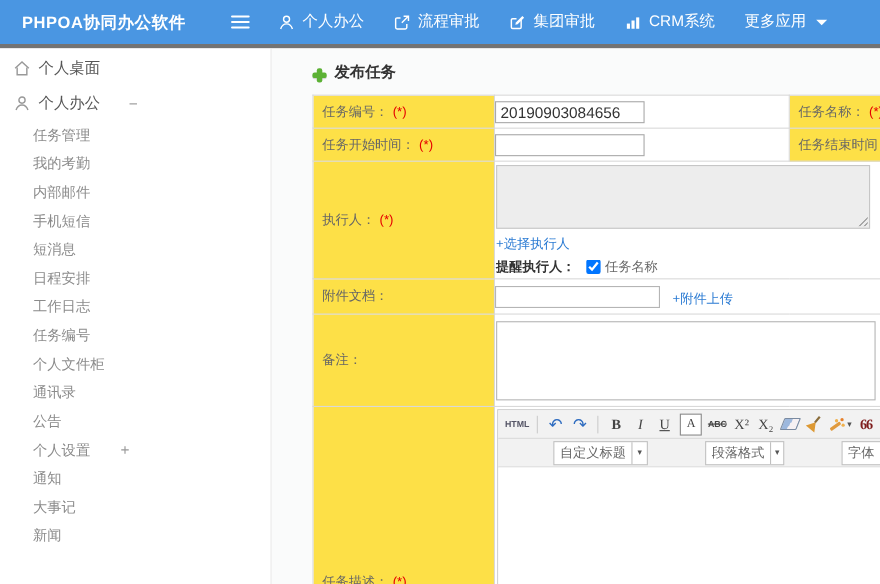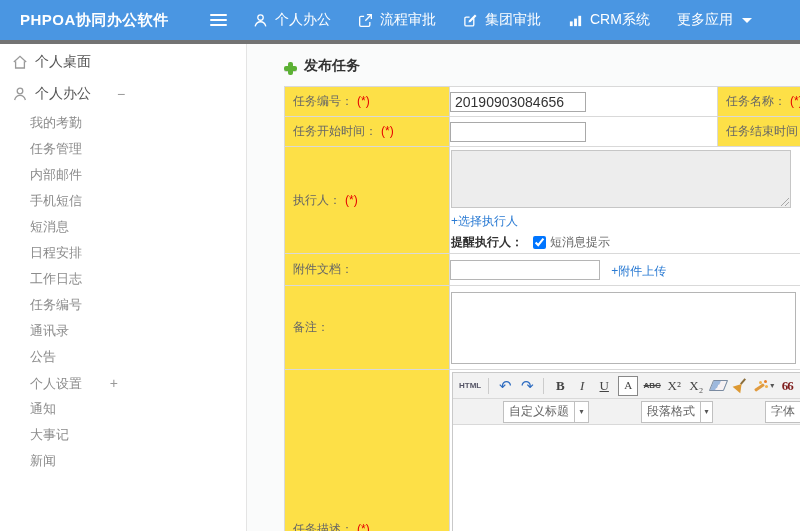--- a/index.html
+++ b/index.html
@@ -133,28 +133,29 @@
       <span>个人桌面</span>
     </div>
     <div class="side-top">
       <svg class="sicon" viewBox="0 0 16 16" fill="none" stroke="#999" stroke-width="1.3">
           <circle cx="8" cy="5" r="2.8"></circle>
           <path d="M2.6 14c1-3.2 3-4.6 5.4-4.6s4.4 1.4 5.4 4.6"></path>
         </svg>
       <span>个人办公</span>
       <span class="side-toggle">−</span>
     </div>
+    <div class="side-sub"><span>任务管理</span></div>
     <div class="side-sub"><span>我的考勤</span></div>
-    <div class="side-sub"><span>任务管理</span></div>
     <div class="side-sub"><span>内部邮件</span></div>
     <div class="side-sub"><span>手机短信</span></div>
     <div class="side-sub"><span>短消息</span></div>
     <div class="side-sub"><span>日程安排</span></div>
     <div class="side-sub"><span>工作日志</span></div>
     <div class="side-sub"><span>任务编号</span></div>
+    <div class="side-sub"><span>个人文件柜</span></div>
     <div class="side-sub"><span>通讯录</span></div>
     <div class="side-sub"><span>公告</span></div>
     <div class="side-sub">
       <span>个人设置</span>
       <span class="side-toggle">+</span>
     </div>
     <div class="side-sub"><span>通知</span></div>
     <div class="side-sub"><span>大事记</span></div>
     <div class="side-sub"><span>新闻</span></div>
   </div>
@@ -202,21 +203,21 @@
           <span>执行人：</span><span class="req">(*)</span>
         </td>
         <td colspan="2" class="cell-pad">
           <div class="exec-box">
                 <span class="grip"></span>
               </div>
           <a class="link exec-link">+选择执行人</a>
           <div class="remind-line">
             <span class="remind-label">提醒执行人：</span>
             <input type="checkbox" checked="" style="">
-            <span>短消息提示</span>
+            <span>任务名称</span>
           </div>
         </td>
       </tr>
 
       <tr style="height:32px">
         <td class="lbl"><span>附件文档：</span></td>
         <td colspan="2" class="cell-pad">
           <input class="txt" style="width: 150px; border-color: rgb(181, 181, 181);">
           <a class="link" style="margin-left:8px">+附件上传</a>
         </td>

